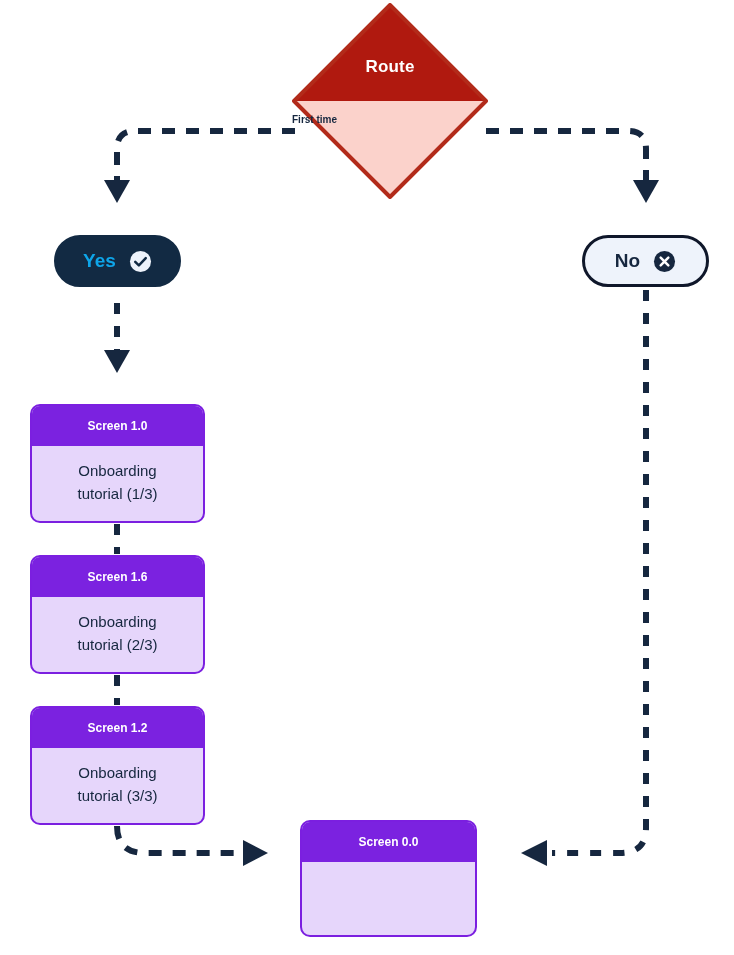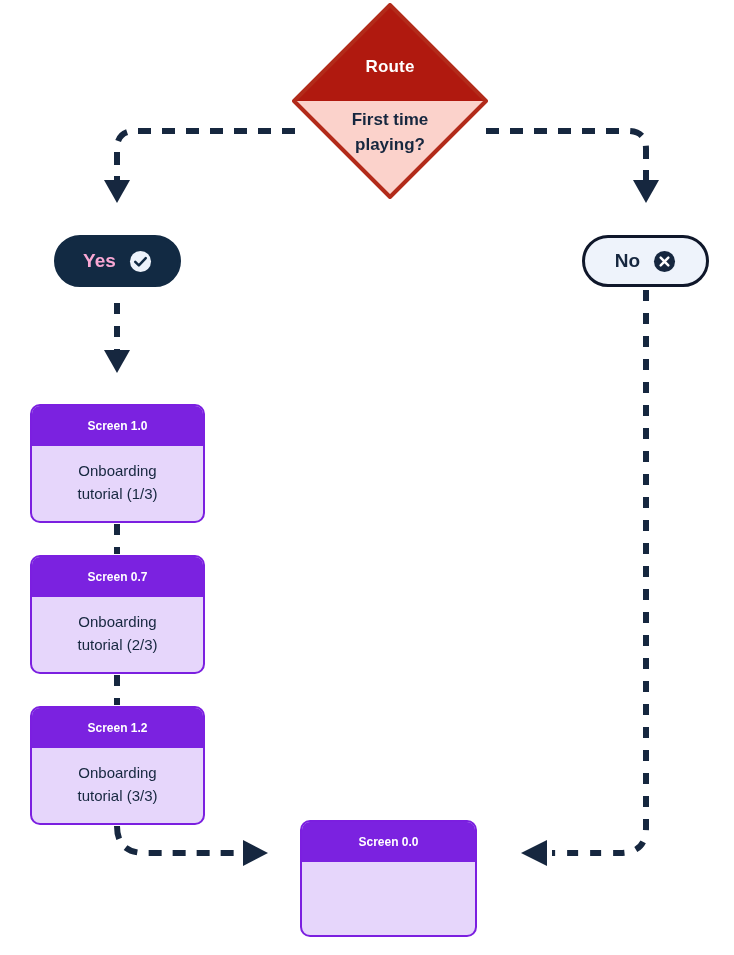--- a/index.html
+++ b/index.html
@@ -50,23 +50,22 @@
     color: #ffffff;
     font-size: 17px;
     font-weight: bold;
     letter-spacing: 0.2px;
   }
   .dia-body {
     position: absolute;
     left: 0;
     top: 104px;
     width: 196px;
-    text-align: center;
     color: #16273f;
-    font-size: 17px;
+    font-size: 10px;
     font-weight: bold;
     line-height: 25px;
   }
 
   
   .pill {
     position: absolute;
     display: flex;
     align-items: center;
     justify-content: center;
@@ -75,21 +74,21 @@
     box-sizing: border-box;
     font-size: 19px;
     font-weight: bold;
   }
   .pill-yes {
     left: 54px;
     top: 235px;
     width: 127px;
     height: 52px;
     background: #122a43;
-    color: #f9a8d4;
+    color: #0ea5e9;
     border: 3px solid #122a43;
   }
   .pill-no {
     left: 582px;
     top: 235px;
     width: 127px;
     height: 52px;
     background: #eef3fb;
     color: #16273f;
     border: 3px solid #0f172a;
@@ -183,21 +182,20 @@
       </clipPath>
       <g clip-path="url(#diaClip)">
         <rect x="0" y="0" width="196" height="98" fill="#b0190f"></rect>
         <rect x="0" y="98" width="196" height="98" fill="#fbd2cb"></rect>
       </g>
       <path d="M98 2 L194 98 L98 194 L2 98 Z" fill="none" stroke="#b22a1a" stroke-width="4" stroke-linejoin="round"></path>
     </svg>
     <div class="dia-title">Route</div>
     <div class="dia-body">
       <div>First time</div>
-      <div>playing?</div>
     </div>
   </div>
 
   <div class="pill pill-yes">
     <span>Yes</span>
     <span class="badge">
       <svg viewBox="0 0 24 24" width="23" height="23">
         <circle cx="12" cy="12" r="11" fill="#eef3fb"></circle>
         <path d="M6.5 12.3 L10.3 16 L17.5 8.4" fill="none" stroke="#122a43" stroke-width="2.6" stroke-linecap="round" stroke-linejoin="round"></path>
       </svg>
@@ -216,21 +214,21 @@
 
   <div class="card card-s10">
     <div class="card-head">Screen 1.0</div>
     <div class="card-body">
       <div>Onboarding</div>
       <div>tutorial (1/3)</div>
     </div>
   </div>
 
   <div class="card card-s11">
-    <div class="card-head">Screen 0.7</div>
+    <div class="card-head">Screen 1.6</div>
     <div class="card-body">
       <div>Onboarding</div>
       <div>tutorial (2/3)</div>
     </div>
   </div>
 
   <div class="card card-s12">
     <div class="card-head">Screen 1.2</div>
     <div class="card-body">
       <div>Onboarding</div>

